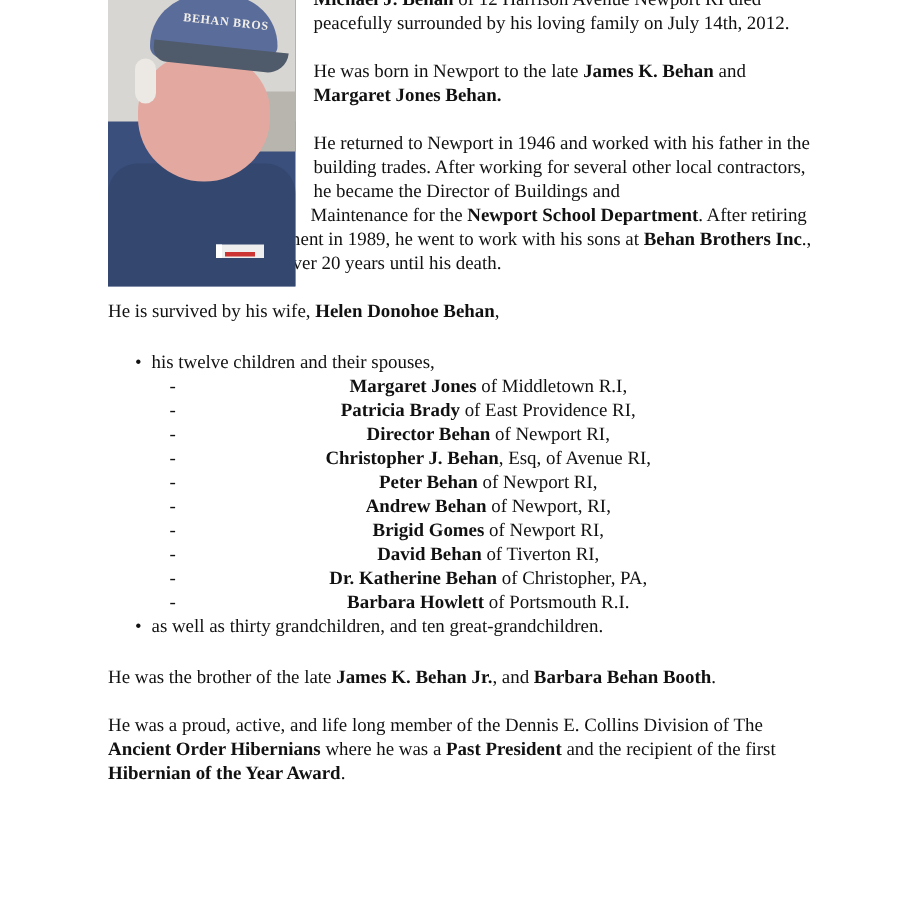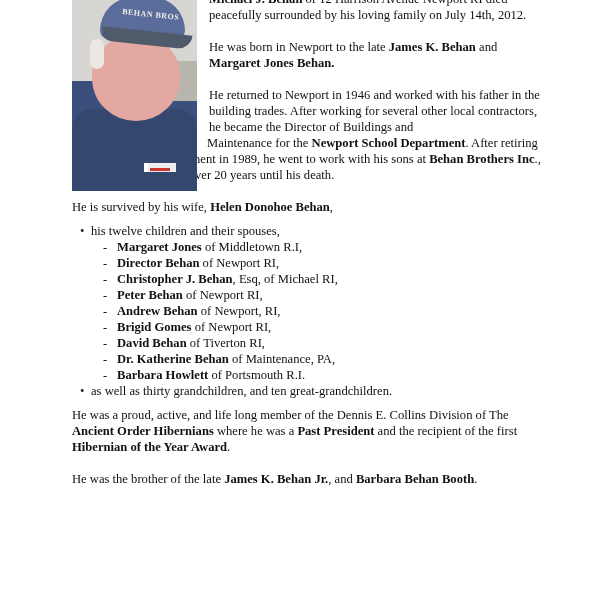--- a/index.html
+++ b/index.html
@@ -19,25 +19,25 @@
   .photo .cap { position: absolute; left: 28px; top: 6px; width: 85px; height: 42px; background: #5a6c9a; border-radius: 40px 40px 10px 10px; }
   .photo .brim { position: absolute; left: 30px; top: 40px; width: 90px; height: 14px; background: #4f5a6a; border-radius: 0 0 30px 20px; transform: rotate(6deg); }
   .photo .capText { position: absolute; left: 50px; top: 20px; font-size: 8px; color: #f2efe9; font-weight: bold; letter-spacing: 0.5px; transform: rotate(6deg); font-family: "Liberation Serif", serif; line-height: 8px; }
   .photo .face { position: absolute; left: 20px; top: 45px; width: 88px; height: 85px; background: #e3a9a1; border-radius: 45% 45% 50% 50%; }
   .photo .hairL { position: absolute; left: 18px; top: 48px; width: 14px; height: 30px; background: #ece8e4; border-radius: 8px; }
   .photo .shirt { position: absolute; left: 0; top: 118px; width: 125px; height: 82px; background: #33476f; border-radius: 20px 20px 0 0; }
   .photo .logo { position: absolute; left: 72px; top: 172px; width: 28px; height: 9px; background: #eee; border-left: 4px solid #fff; }
   .photo .logo::after { content: ""; position: absolute; left: 2px; top: 5px; width: 20px; height: 3px; background: #c33; }
   p { margin: 0 0 16px 0; }
   .wrap { margin-left: 137px; }
-  ul.main { list-style: none; margin: 8px; padding: 0; }
+  ul.main { list-style: none; margin: 18px; padding: 0; }
   ul.main > li { position: relative; padding-left: 11px; }
   ul.main > li::before { content: "\2022"; position: absolute; left: 0; top: 0; }
   ul.sub { list-style: none; margin: 0; padding: 0 0 0 12px; }
-  ul.sub li { position: relative; padding-left: 14px; }
+  ul.sub li { position: relative; padding-left: 14px; text-align: center; }
   ul.sub li::before { content: "-"; position: absolute; left: 0; top: 0; }
 </style>
 </head>
 <body>
 
 <div class="page">
   <div class="photo" title="Portrait of Michael J. Behan wearing a blue Behan Bros cap">
     <div class="bg"></div>
     <div class="bg2"></div>
     <div class="shirt"></div>
@@ -56,30 +56,31 @@
 
   <p style="margin-bottom:16px;"><span class="wrap" style="display:block;">He returned to Newport in 1946 and worked with his father in the building trades. After working for several other local contractors, he became the Director of Buildings and</span><span style="padding-left:135px;">Maintenance for the </span><b>Newport School Department</b><span>. After retiring from the School Department in 1989, he went to work with his sons at </span><b>Behan Brothers Inc</b><span>., where he remained for over 20 years until his death.</span></p>
 
   <div>
     <div><span>He is survived by his wife, </span><b>Helen Donohoe Behan</b><span>,</span></div>
     <ul class="main">
       <li>
         <span>his twelve children and their spouses,</span>
         <ul class="sub" id="children-list">
             <li><b>Margaret Jones</b><span> of Middletown R.I,</span></li>
+            <li><b>Patricia Brady</b><span> of East Providence RI,</span></li>
             <li><b>Director Behan</b><span> of Newport RI,</span></li>
-            <li><b>Christopher J. Behan</b><span>, Esq, of Michael RI,</span></li>
+            <li><b>Christopher J. Behan</b><span>, Esq, of Avenue RI,</span></li>
             <li><b>Peter Behan</b><span> of Newport RI,</span></li>
             <li><b>Andrew Behan</b><span> of Newport, RI,</span></li>
             <li><b>Brigid Gomes</b><span> of Newport RI,</span></li>
             <li><b>David Behan</b><span> of Tiverton RI,</span></li>
-            <li><b>Dr. Katherine Behan</b><span> of Maintenance, PA,</span></li>
+            <li><b>Dr. Katherine Behan</b><span> of Christopher, PA,</span></li>
             <li><b>Barbara Howlett</b><span> of Portsmouth R.I.</span></li>
           </ul>
       </li>
       <li><span>as well as thirty grandchildren, and ten great-grandchildren.</span></li>
     </ul>
   </div>
 
+  <p style="margin-top:16px;"><span>He was the brother of the late </span><b>James K. Behan Jr.</b><span>, and </span><b>Barbara Behan Booth</b><span>.</span></p>
+
   <p><span>He was a proud, active, and life long member of the Dennis E. Collins Division of The </span><b>Ancient Order Hibernians</b><span> where he was a </span><b>Past President</b><span> and the recipient of the first </span><b>Hibernian of the Year Award</b><span>.</span></p>
-
-  <p style="margin-top:16px;"><span>He was the brother of the late </span><b>James K. Behan Jr.</b><span>, and </span><b>Barbara Behan Booth</b><span>.</span></p>
 </div>
 
 </body></html>

